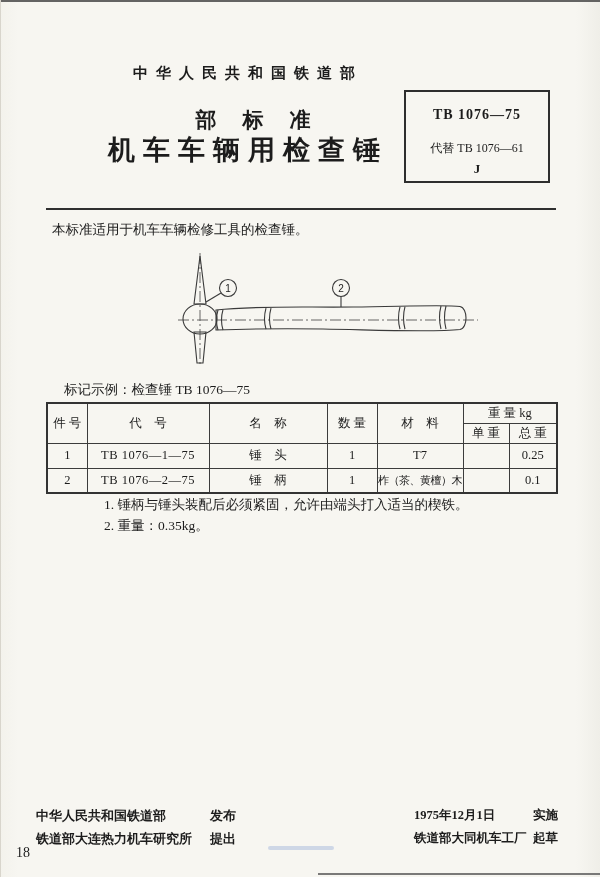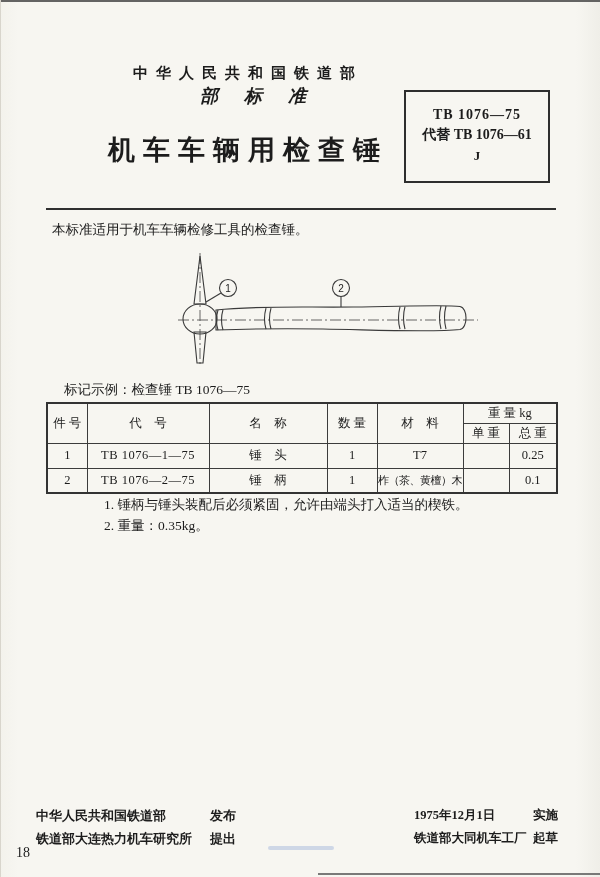--- a/index.html
+++ b/index.html
@@ -11,26 +11,26 @@
   }
   .abs{position:absolute;}
   
   .top-edge{left:0;top:0;width:600px;height:2px;background:#4a4a4a;opacity:.85;}
   .bottom-edge{left:318px;top:873px;width:282px;height:2px;background:#5a5a5a;opacity:.8;}
   .left-edge{left:0;top:0;width:1px;height:877px;background:#d8d5cc;}
   .watermark{left:268px;top:846px;width:66px;height:4px;background:#c3cfe3;opacity:.8;border-radius:2px;}
 
   .center-block{left:60px;width:360px;text-align:center;}
   .org-line{top:64px;font-size:15px;font-weight:bold;letter-spacing:8px;padding-left:8px;}
-  .std-type{top:84px;font-size:18px;font-weight:bold;letter-spacing:26px;padding-left:26px;font-style:italic;}
+  .std-type{top:106px;font-size:21px;font-weight:bold;letter-spacing:26px;padding-left:26px;}
   .doc-title{top:132px;font-size:27px;font-weight:bold;letter-spacing:8px;padding-left:8px;text-align:center;}
 
   .std-box{left:404px;top:90px;width:146px;height:93px;border:2px solid #2e2e2e;box-sizing:border-box;text-align:center;}
   .std-code{margin-top:15px;font-size:14px;font-weight:bold;letter-spacing:1px;}
-  .std-replaces{margin-top:3px;font-size:14px;font-weight:bold;}
+  .std-replaces{margin-top:17px;font-size:12px;}
   .std-class{margin-top:4px;font-size:13px;font-weight:bold;}
 
   .rule{left:46px;top:208px;width:510px;height:2px;background:#2f2f2f;}
   .scope{left:52px;top:221px;font-size:13.5px;}
   .figure{left:148px;top:250px;}
   .marking{left:64px;top:381px;font-size:13.5px;}
 
   table.parts{left:46px;top:402px;width:510px;border-collapse:collapse;table-layout:fixed;
     font-size:12.5px;border:2px solid #333;}
   table.parts th,table.parts td{border:1px solid #3c3c3c;text-align:center;padding:0;font-weight:normal;}

